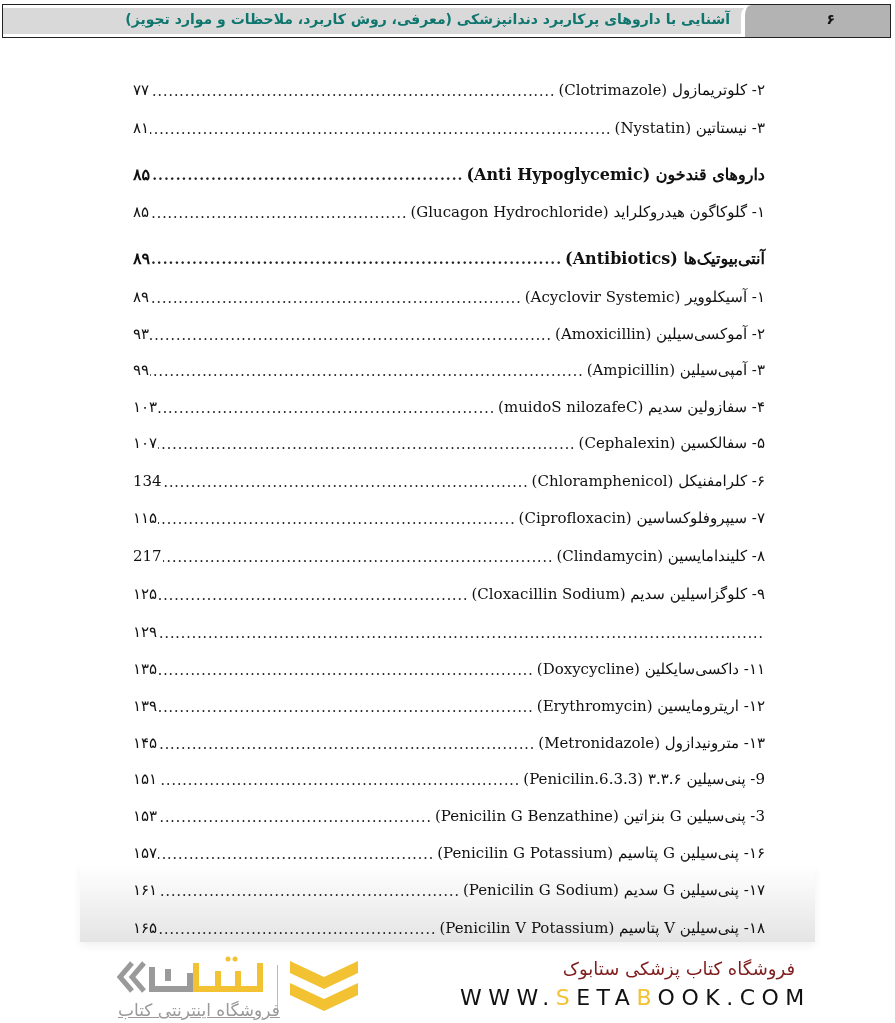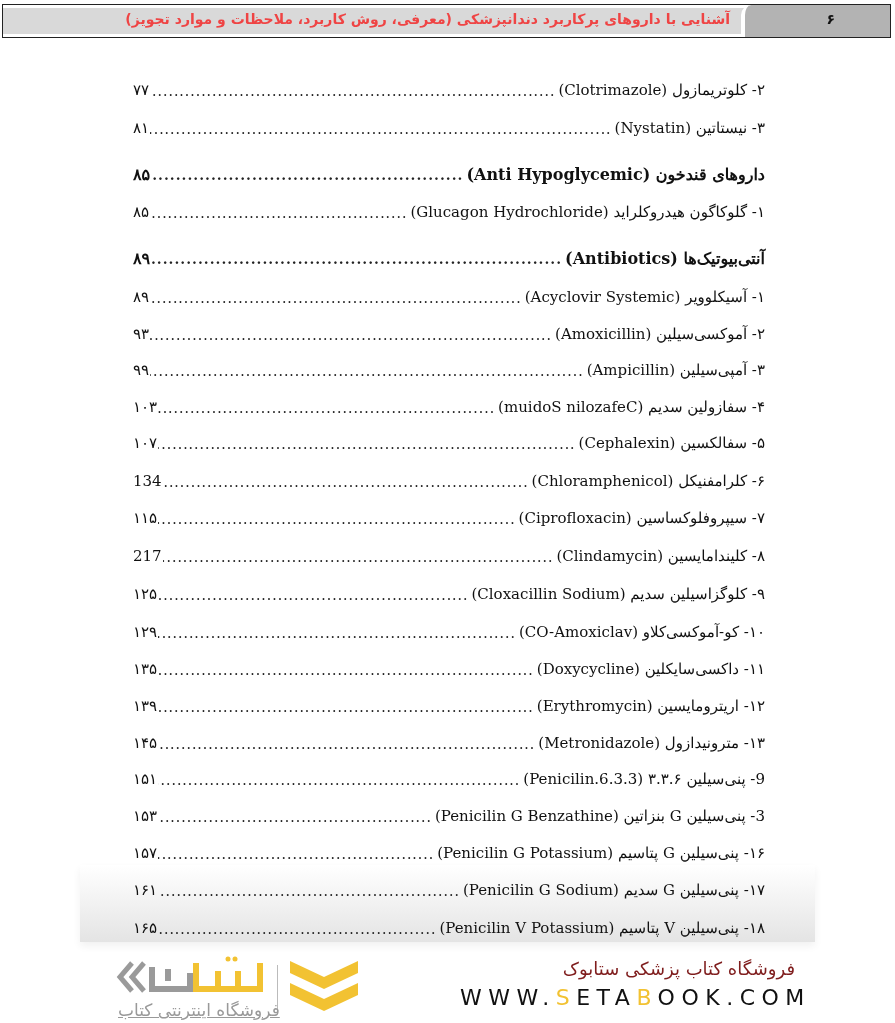--- a/index.html
+++ b/index.html
@@ -10,21 +10,21 @@
     
     .header {
       position: absolute; left: 2px; top: 4px; width: 889px; height: 34px;
       border: 1.5px solid #222; box-sizing: border-box; background: #fff;
     }
     .header-band {
       position: absolute; left: 0; top: 3px; right: 0; bottom: 3px; background: #d9d9d9;
     }
     .header-title {
       position: absolute; right: 160px; top: 0; height: 100%; line-height: 28px;
-      font-family: "DejaVu Sans", sans-serif; font-weight: bold; font-size: 14px; direction: rtl; color: #ef4444;
+      font-family: "DejaVu Sans", sans-serif; font-weight: bold; font-size: 14px; direction: rtl; color: #0f766e;
     }
     .header-tab {
       position: absolute; right: 0; top: 0; bottom: 0; width: 145px; background: #b3b3b3;
       border-left: 4px solid #fff; border-radius: 10px 0 0 0;
     }
     .header-num {
       position: absolute; right: 55px; top: 0; line-height: 28px; font-family: "DejaVu Sans", sans-serif;
       font-weight: bold; font-size: 14px;
     }
     
@@ -146,21 +146,20 @@
     <span class="label">۸- کلیندامایسین (Clindamycin)</span>
     <span class="leader"></span>
     <span class="page">217</span>
   </div>
   <div class="toc-row" style="top:581px">
     <span class="label">۹- کلوگزاسیلین سدیم (Cloxacillin Sodium)</span>
     <span class="leader"></span>
     <span class="page">۱۲۵</span>
   </div>
   <div class="toc-row" style="top:619px">
-    <span class="label">۱۰- کو-آموکسی‌کلاو (CO-Amoxiclav)</span>
     <span class="leader"></span>
     <span class="page">۱۲۹</span>
   </div>
   <div class="toc-row" style="top:656px">
     <span class="label">۱۱- داکسی‌سایکلین (Doxycycline)</span>
     <span class="leader"></span>
     <span class="page">۱۳۵</span>
   </div>
   <div class="toc-row" style="top:693px">
     <span class="label">۱۲- اریترومایسین (Erythromycin)</span>

